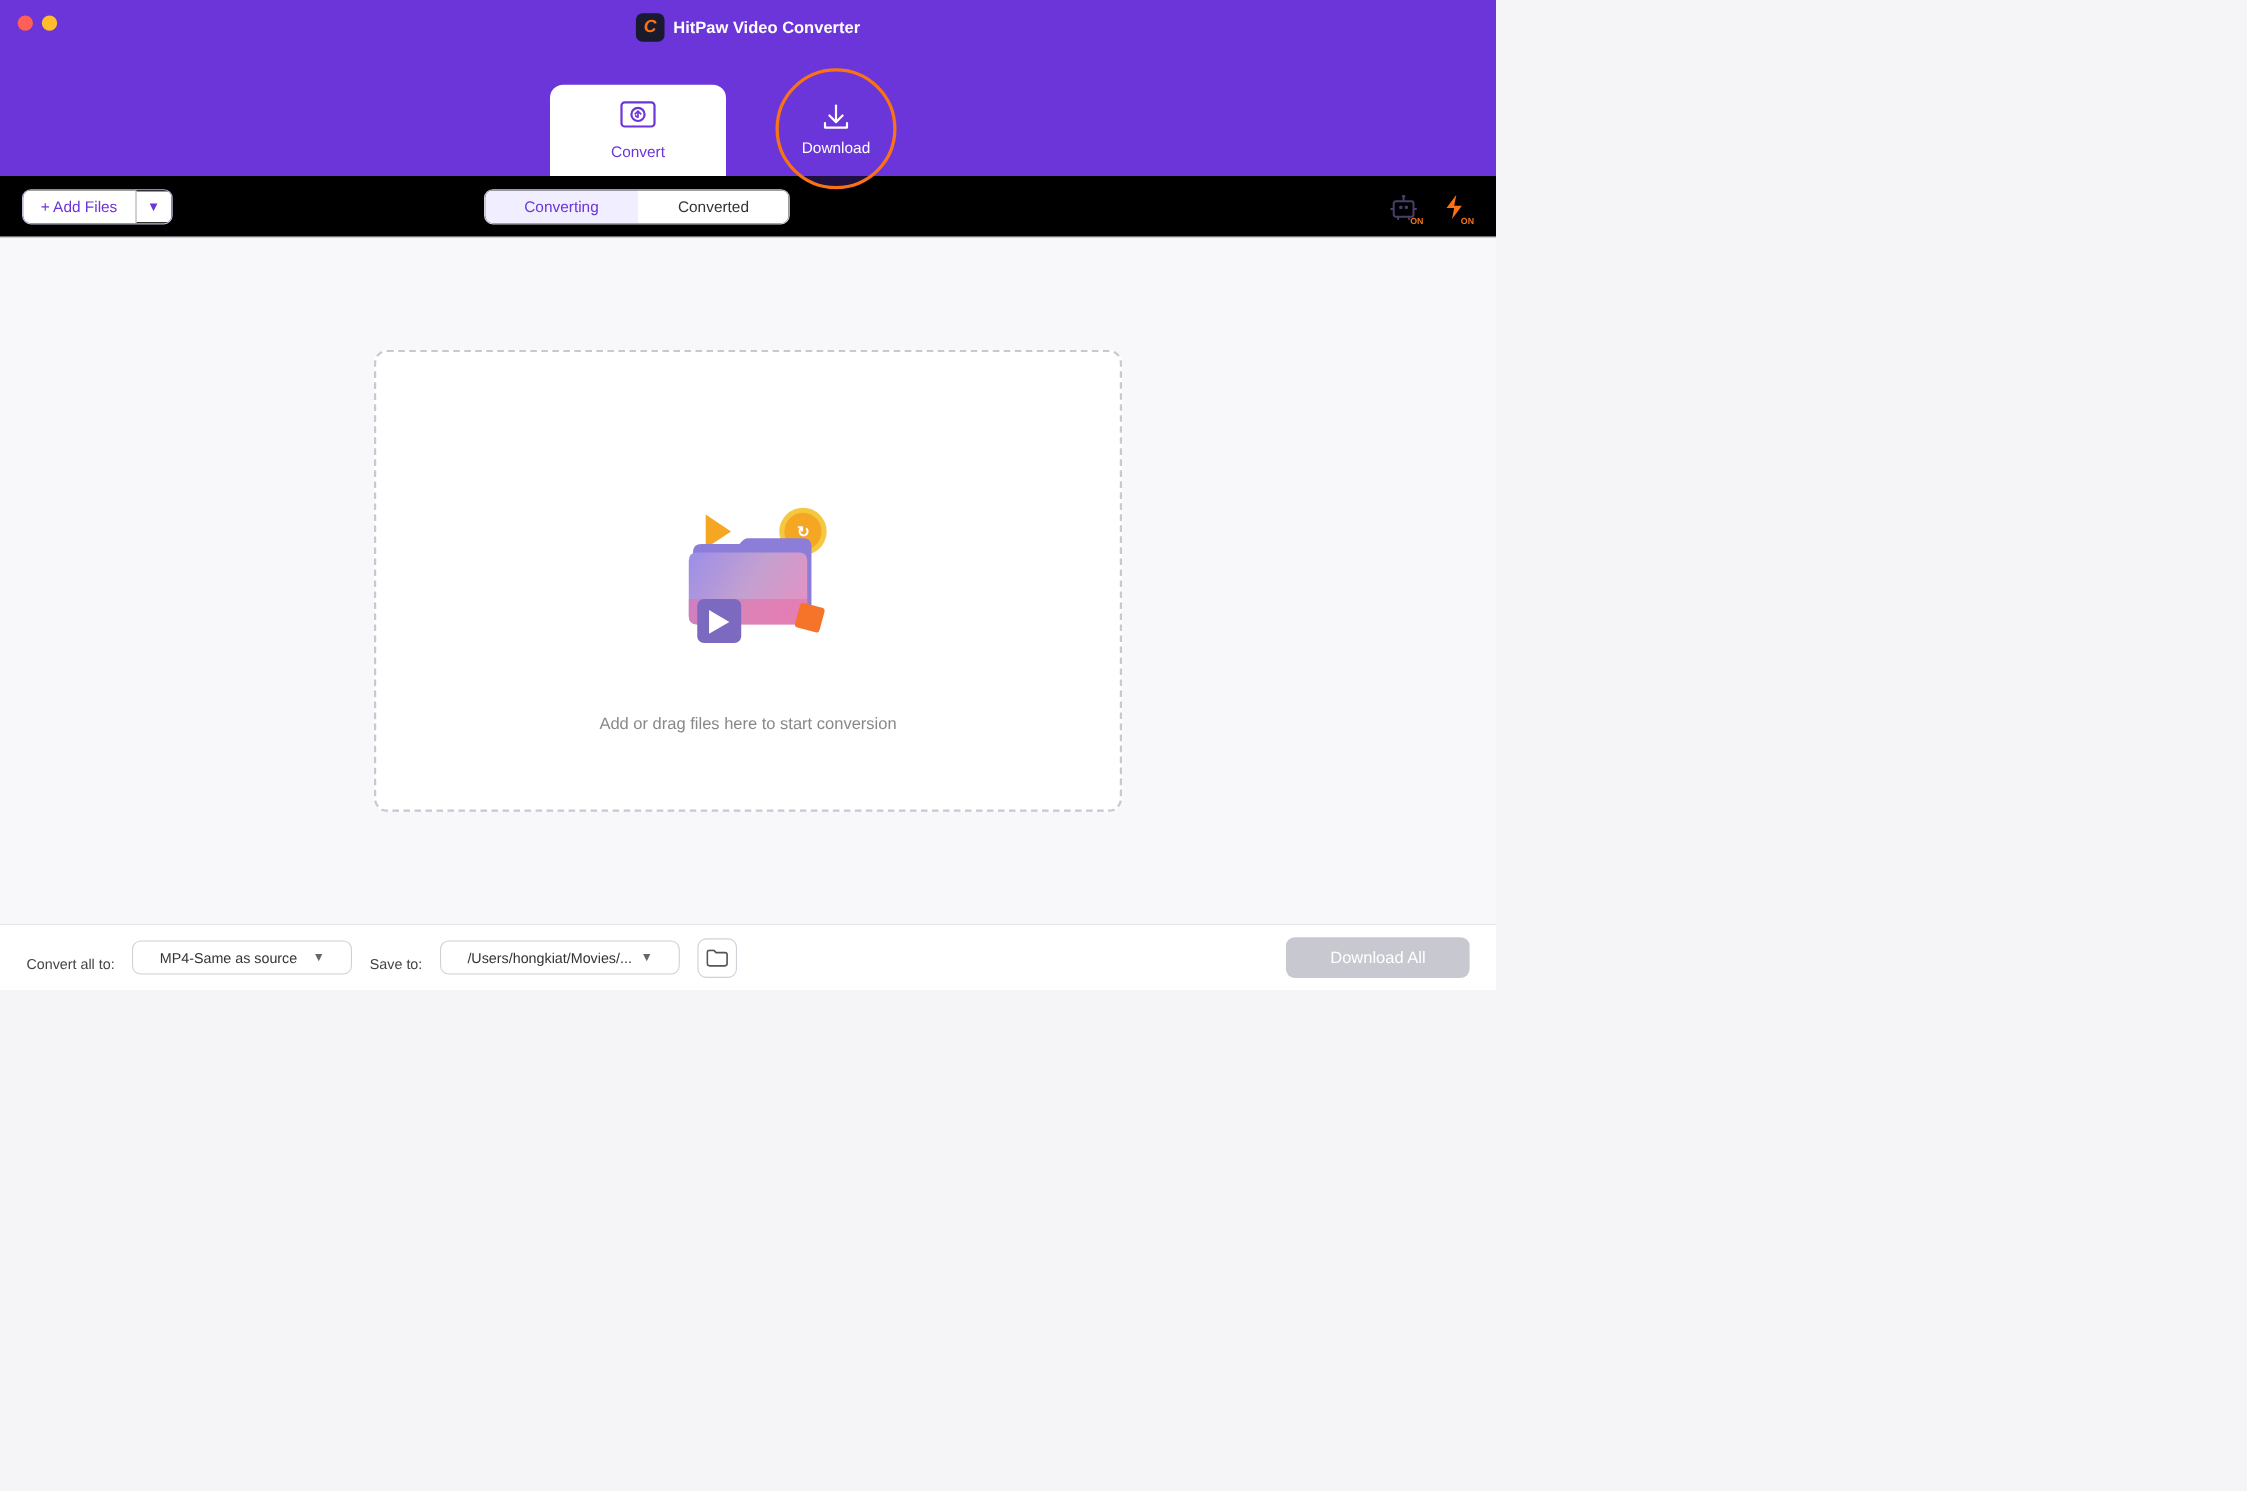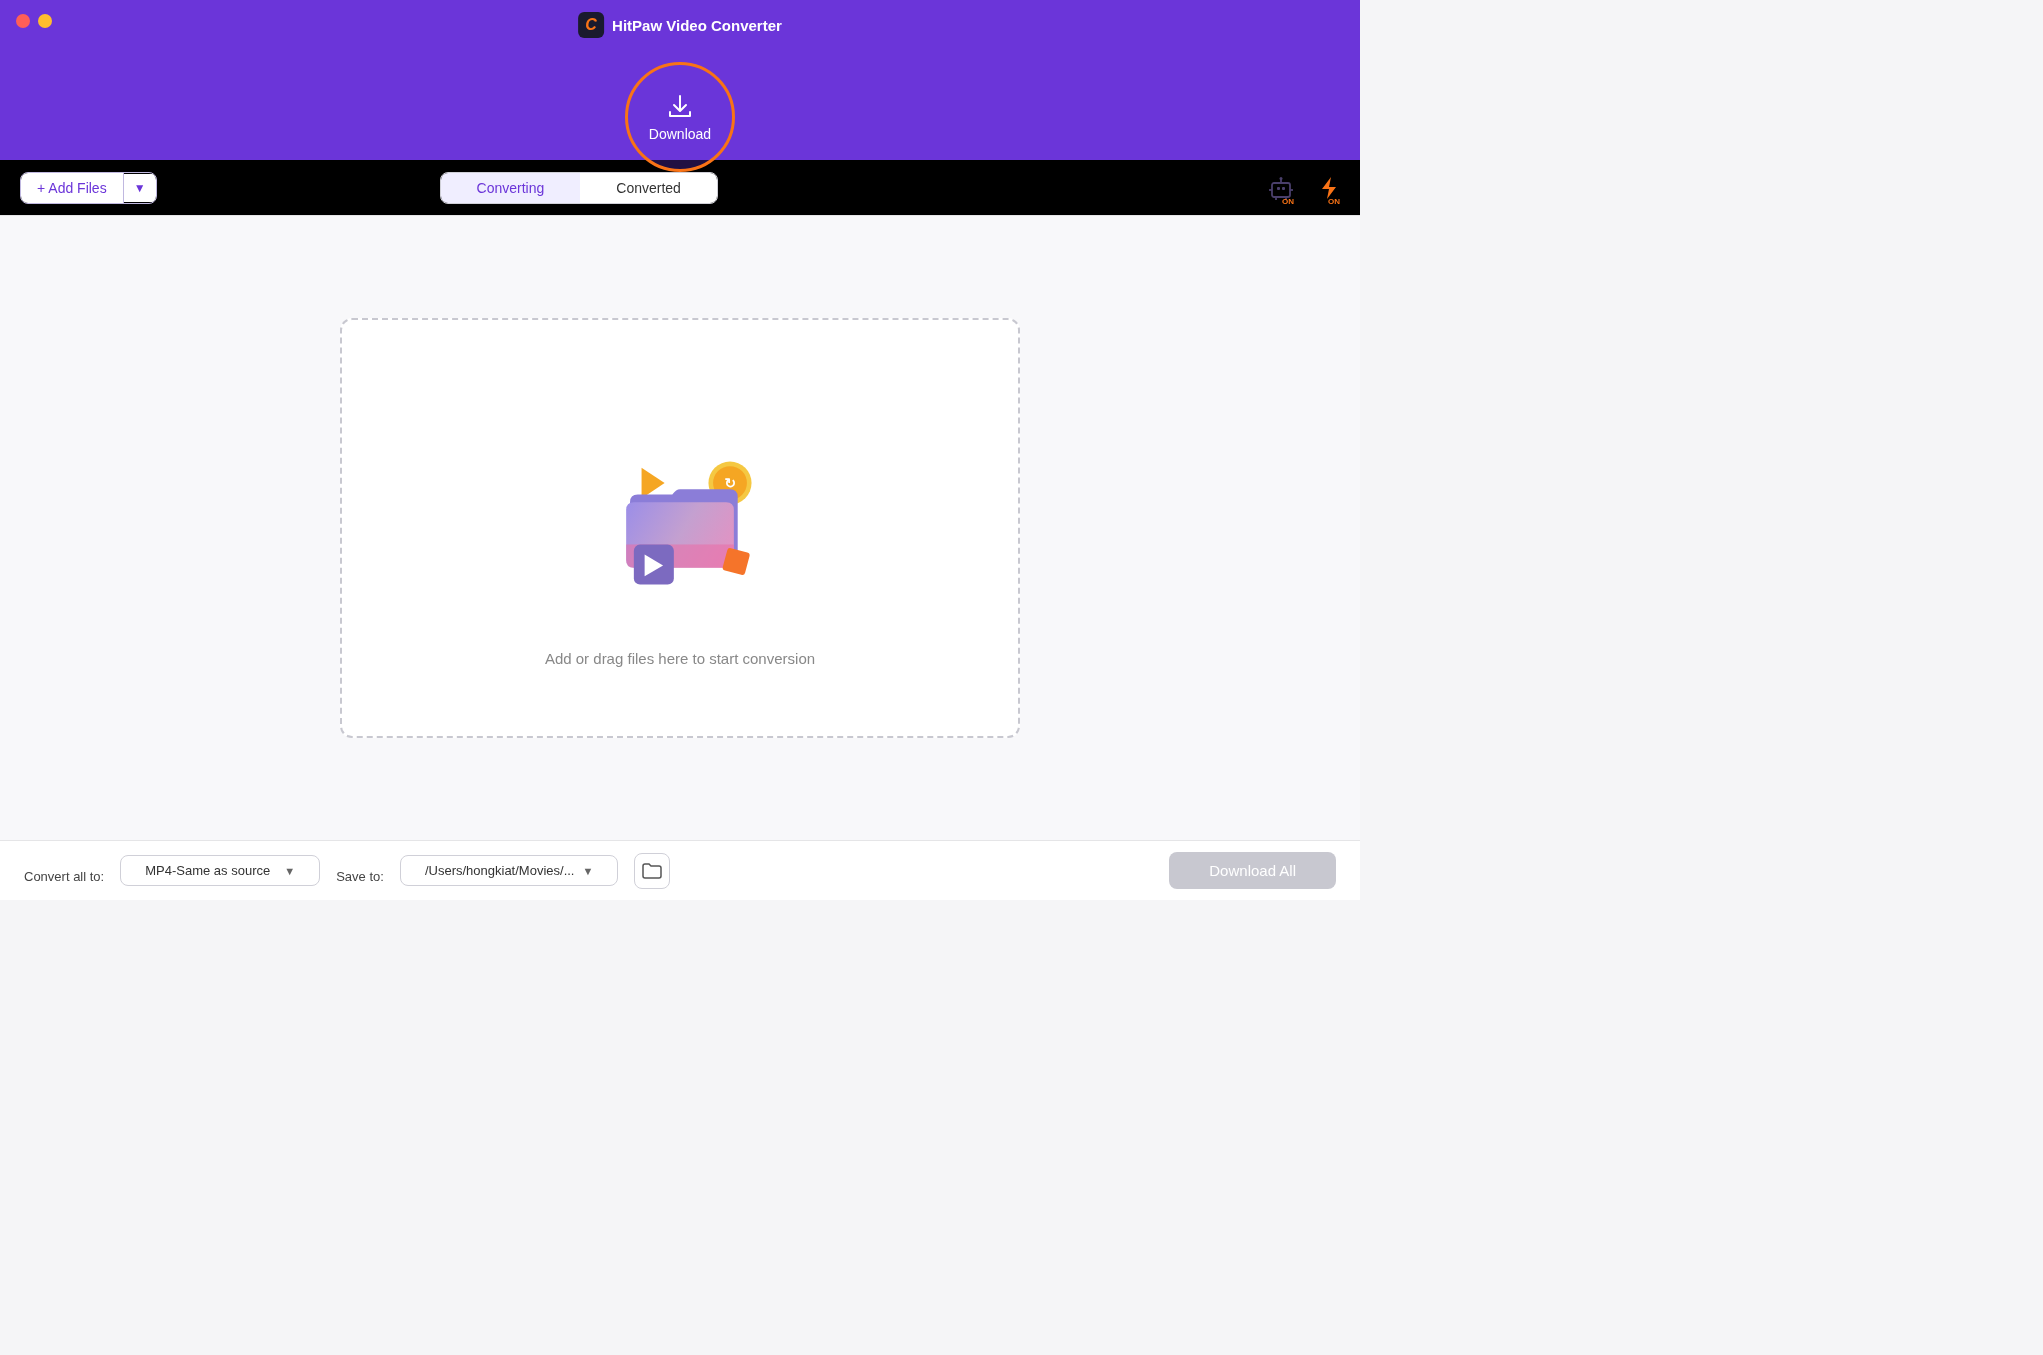--- a/index.html
+++ b/index.html
@@ -195,21 +195,21 @@
       display: flex;
       gap: 10px;
       align-items: center;
     }
 
     .toolbar-icon-btn {
       width: 36px;
       height: 36px;
       display: flex;
       align-items: center;
-      justify-content: flex-end;
+      justify-content: center;
       cursor: pointer;
       position: relative;
     }
 
     
     .main-content {
       background: #f8f8fa;
       height: calc(900px - 160px - 56px - 60px);
       display: flex;
       align-items: center;
@@ -346,20 +346,32 @@
 
   <div class="app-title">
     <div class="app-icon">
       <span class="app-icon-c">C</span>
     </div>
     <span>HitPaw Video Converter</span>
   </div>
 
   <div class="nav-tabs">
 
+    <div class="nav-tab active">
+      <div class="tab-icon">
+        <svg width="34" height="28" viewBox="0 0 34 28" fill="none">
+          <rect x="2" y="2" width="30" height="22" rx="3" stroke="#6b35d9" stroke-width="2" fill="none"></rect>
+          <circle cx="17" cy="13" r="6" stroke="#6b35d9" stroke-width="2" fill="none"></circle>
+          <path d="M14 13 L17 10 L20 13" stroke="#6b35d9" stroke-width="1.5" fill="none"></path>
+          <path d="M17 10 L17 16" stroke="#6b35d9" stroke-width="1.5"></path>
+          <path d="M17 16 L14.5 14" stroke="#6b35d9" stroke-width="1.5"></path>
+        </svg>
+      </div>
+      <span>Convert</span>
+    </div>
 
     <div class="nav-tab" style="min-width:200px; padding-top: 70px; padding-bottom: 14px;">
       <div class="download-highlight">
         <svg width="32" height="28" viewBox="0 0 32 28" fill="none">
           <path d="M6 20 L6 24 L26 24 L26 20" stroke="white" stroke-width="2" stroke-linecap="round" stroke-linejoin="round" fill="none"></path>
           <path d="M16 4 L16 18" stroke="white" stroke-width="2" stroke-linecap="round"></path>
           <path d="M10 13 L16 19 L22 13" stroke="white" stroke-width="2" stroke-linecap="round" stroke-linejoin="round" fill="none"></path>
         </svg>
         <span style="color:white;font-size:14px;">Download</span>
       </div>

